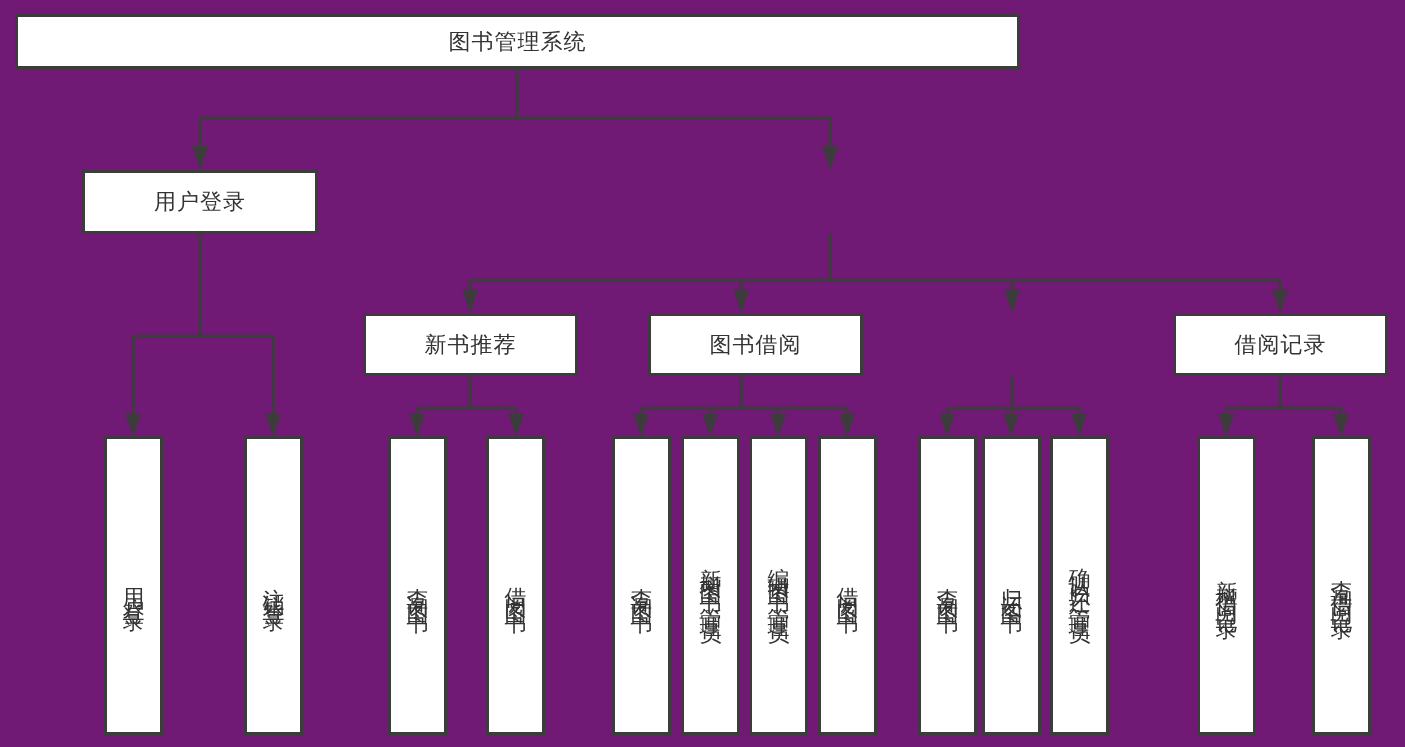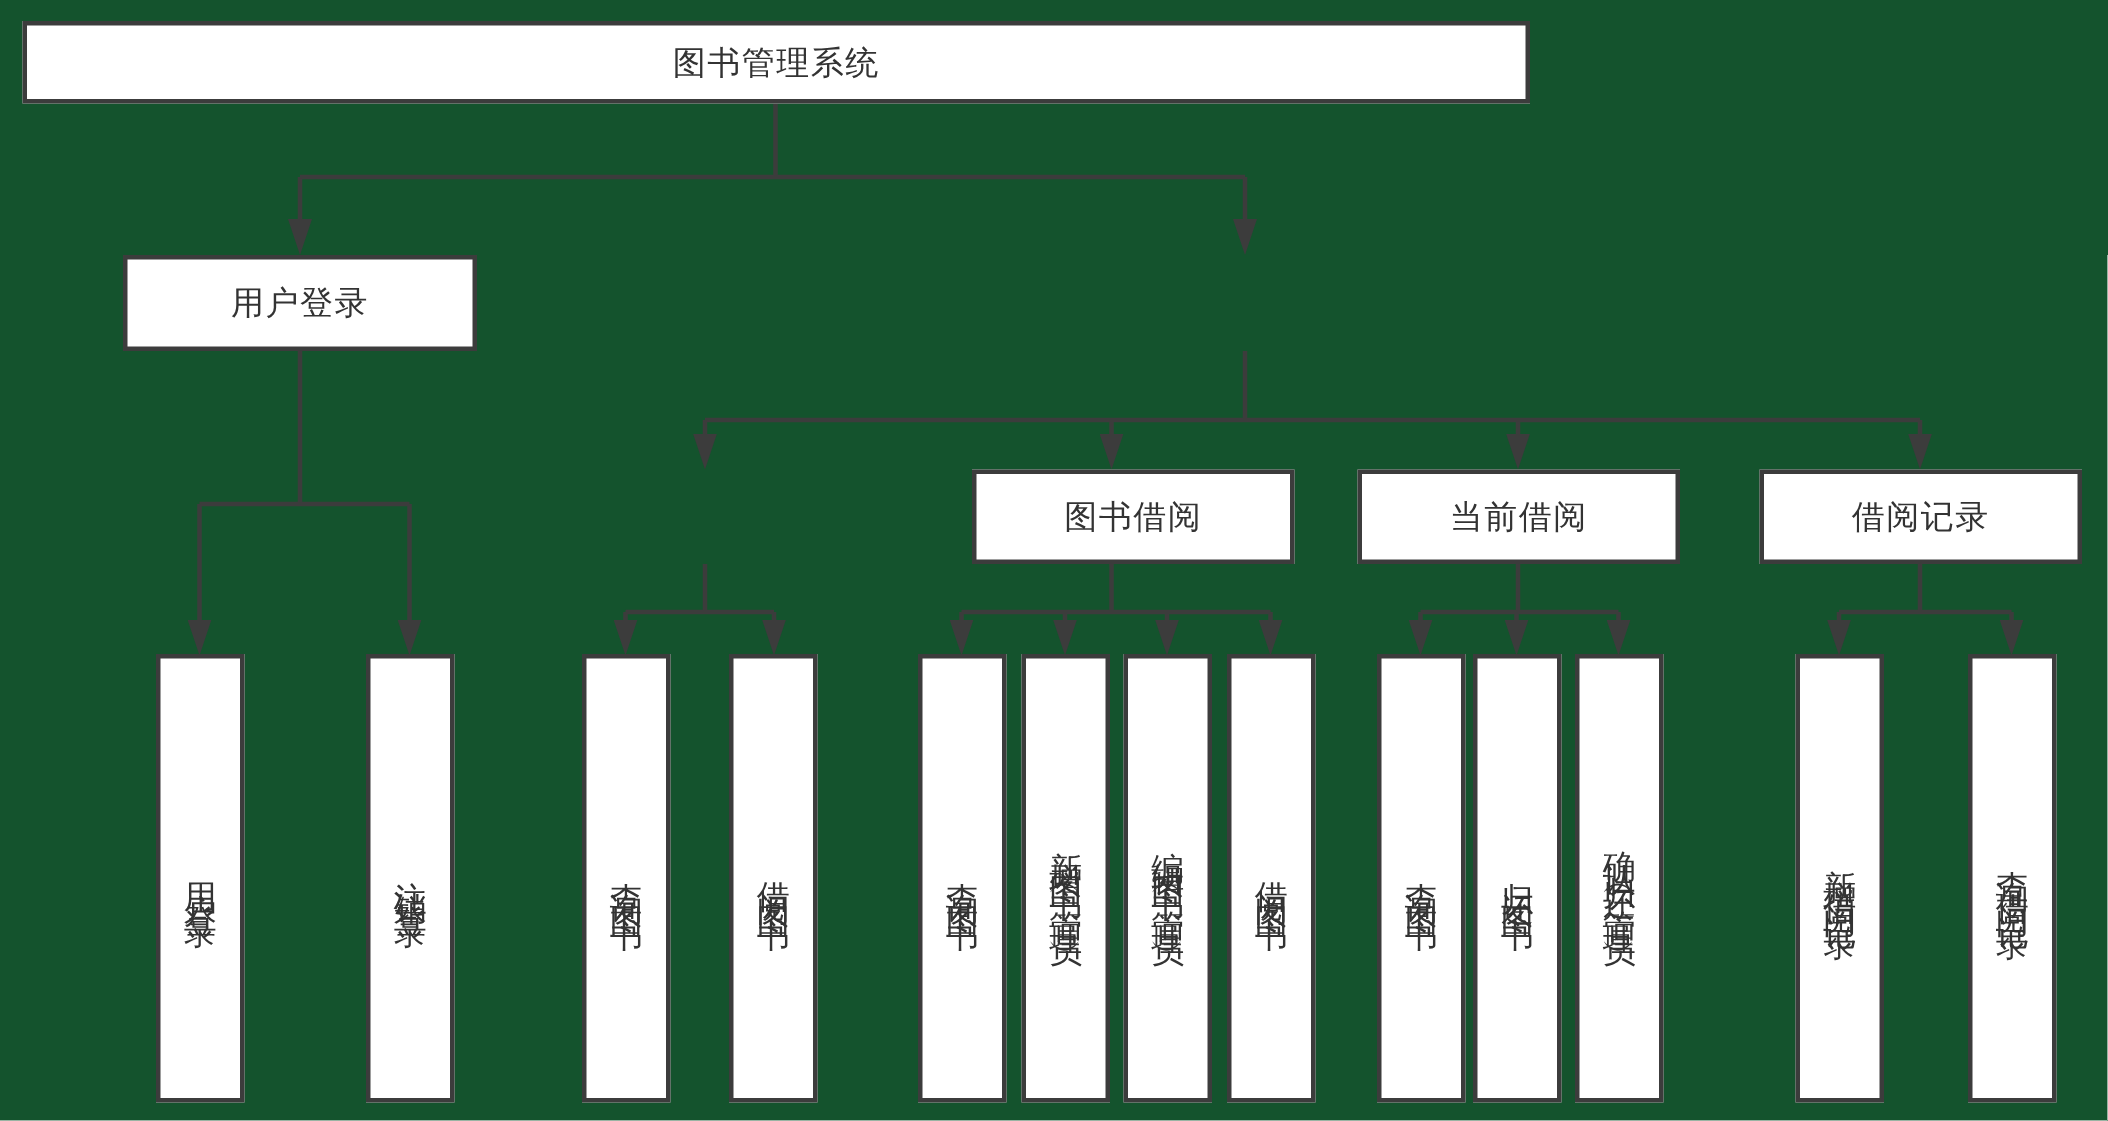--- a/index.html
+++ b/index.html
@@ -1,20 +1,20 @@
 <!DOCTYPE html>
 <html style="--line: #3c3c3c; --text: #333333; --wm: #9c9c9c;"><head>
 <meta charset="utf-8">
 <style>
   html, body { margin: 0; padding: 0; background: #ffffff; }
   .canvas {
     position: relative;
     width: 1405px;
     height: 747px;
-    background: #14532d;
+    background: #701a75;
     font-family: "Liberation Sans", "DejaVu Sans", sans-serif;
     overflow: hidden;
   }
   .connectors {
     position: absolute;
     left: 0; top: 0;
     width: 1405px; height: 747px;
   }
   .box {
     position: absolute;
@@ -116,25 +116,25 @@
   </svg>
 
   <div class="box l1">
     <span>图书管理系统</span>
   </div>
 
   <div class="box n-user-login">
     <span>用户登录</span>
   </div>
 
+  <div class="box n-new-book">
+    <span>新书推荐</span>
+  </div>
   <div class="box n-borrowing">
     <span>图书借阅</span>
-  </div>
-  <div class="box n-current">
-    <span>当前借阅</span>
   </div>
   <div class="box n-records">
     <span>借阅记录</span>
   </div>
 
   <div class="box vert leaf f01">
     <span>用户登录</span>
   </div>
   <div class="box vert leaf f02">
     <span>注销登录</span>

